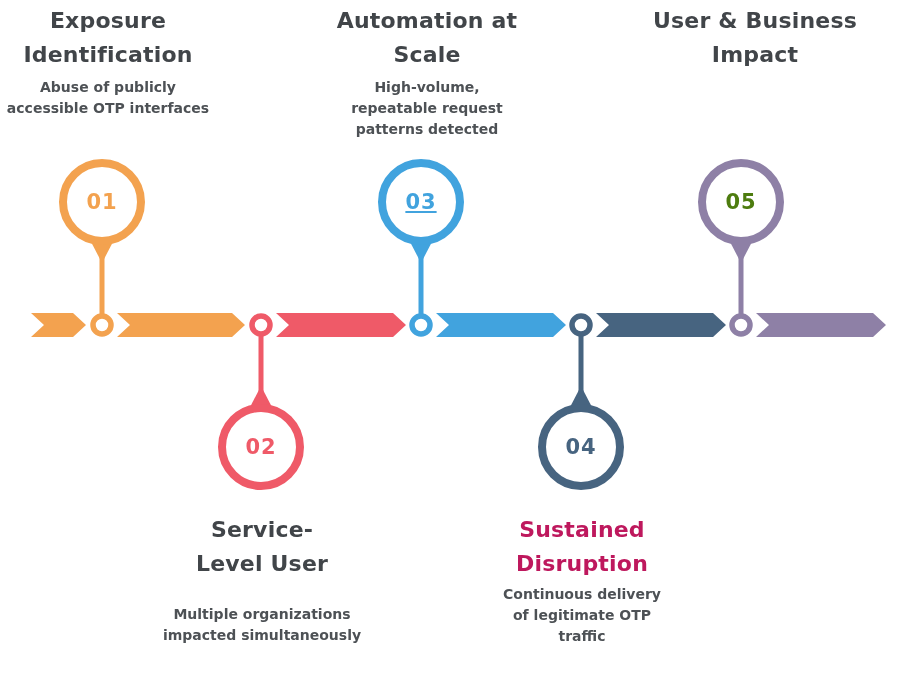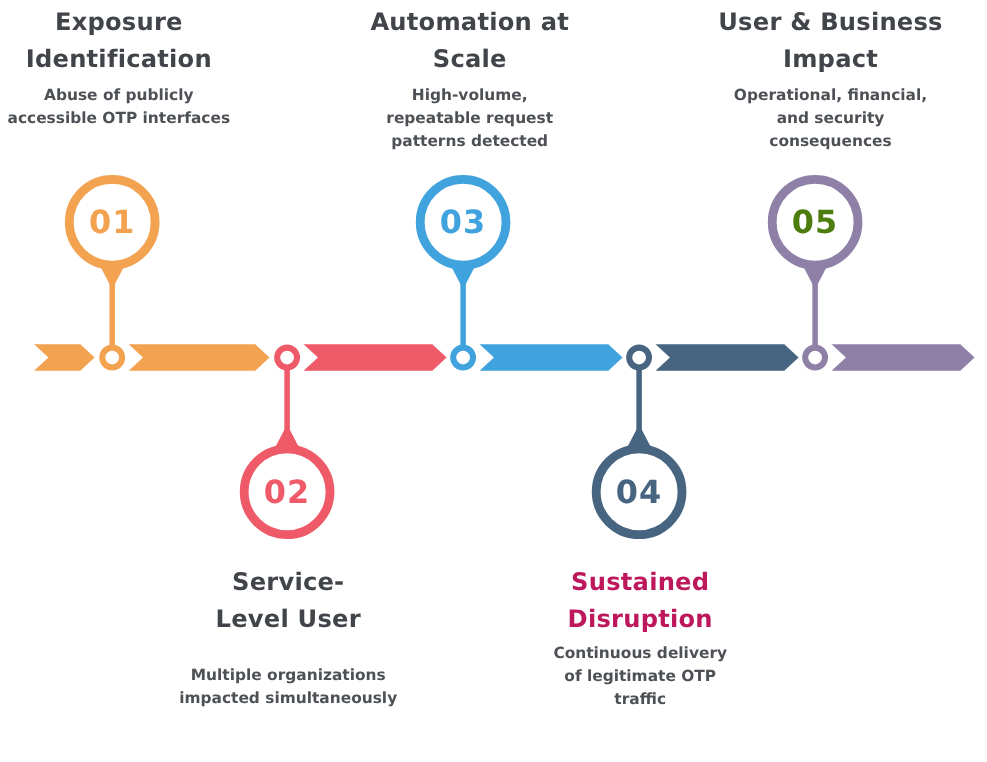--- a/index.html
+++ b/index.html
@@ -39,21 +39,21 @@
     line-height: 21px;
     white-space: pre-line;
   }
   .pin-number {
     position: absolute;
     width: 90px;
     height: 90px;
     display: flex;
     align-items: center;
     justify-content: center;
-    font-size: 29px;
+    font-size: 21px;
     font-weight: 800;
     letter-spacing: 1px;
   }
 </style>
 </head>
 <body>
 
 <div class="stage">
 
   <svg class="graphic" width="897" height="693" viewBox="0 0 897 693">
@@ -85,40 +85,37 @@
 
     <circle cx="102" cy="325" r="9" fill="#ffffff" stroke-width="5.5" stroke="#F3A24F"></circle>
     <circle cx="261" cy="325" r="9" fill="#ffffff" stroke-width="5.5" stroke="#EF5A68"></circle>
     <circle cx="421" cy="325" r="9" fill="#ffffff" stroke-width="5.5" stroke="#41A3DE"></circle>
     <circle cx="581" cy="325" r="9" fill="#ffffff" stroke-width="5.5" stroke="#476480"></circle>
     <circle cx="741" cy="325" r="9" fill="#ffffff" stroke-width="5.5" stroke="#8E80A6"></circle>
   </svg>
 
   <div class="pin-number" style="left: 57px; top: 157px; color: rgb(243, 162, 79);">01</div>
   <div class="pin-number" style="left: 216px; top: 402px; color: rgb(239, 90, 104); text-align: center;">02</div>
-  <div class="pin-number" style="left: 376px; top: 157px; color: rgb(65, 163, 222);">03</div>
+  <div class="pin-number" style="left: 376px; top: 157px; color: rgb(65, 163, 222); text-decoration: underline;">03</div>
   <div class="pin-number" style="left: 536px; top: 402px; color: rgb(71, 100, 128);">04</div>
   <div class="pin-number" style="left: 696px; top: 157px; color: #4d7c0f;">05</div>
 
   <div class="step-title" style="left: -22px; top: 4px; color: rgb(65, 69, 73);">Exposure
 Identification</div>
   <div class="step-subtitle" style="left: -22px; top: 77px; color: rgb(77, 81, 85);">Abuse of publicly
 accessible OTP interfaces</div>
 
   <div class="step-title" style="left: 297px; top: 4px; color: rgb(65, 69, 73);">Automation at
 Scale</div>
   <div class="step-subtitle" style="left: 297px; top: 77px; color: rgb(77, 81, 85);">High-volume,
 repeatable request
 patterns detected</div>
 
   <div class="step-title" style="left: 625px; top: 4px; color: rgb(65, 69, 73);">User &amp; Business
 Impact</div>
-  <div class="step-subtitle" style="left: 625px; top: 77px; color: rgb(77, 81, 85);">Operational, financial,
-and security
-consequences</div>
 
   <div class="step-title" style="left: 132px; top: 513px; color: rgb(65, 69, 73);">Service-
 Level User</div>
   <div class="step-subtitle" style="left: 132px; top: 584px; color: rgb(77, 81, 85); margin-top: 20px;">Multiple organizations
 impacted simultaneously</div>
 
   <div class="step-title" style="left: 452px; top: 513px; color: #be185d;">Sustained
 Disruption</div>
   <div class="step-subtitle" style="left: 452px; top: 584px; color: rgb(77, 81, 85); text-align: center;">Continuous delivery
 of legitimate OTP

